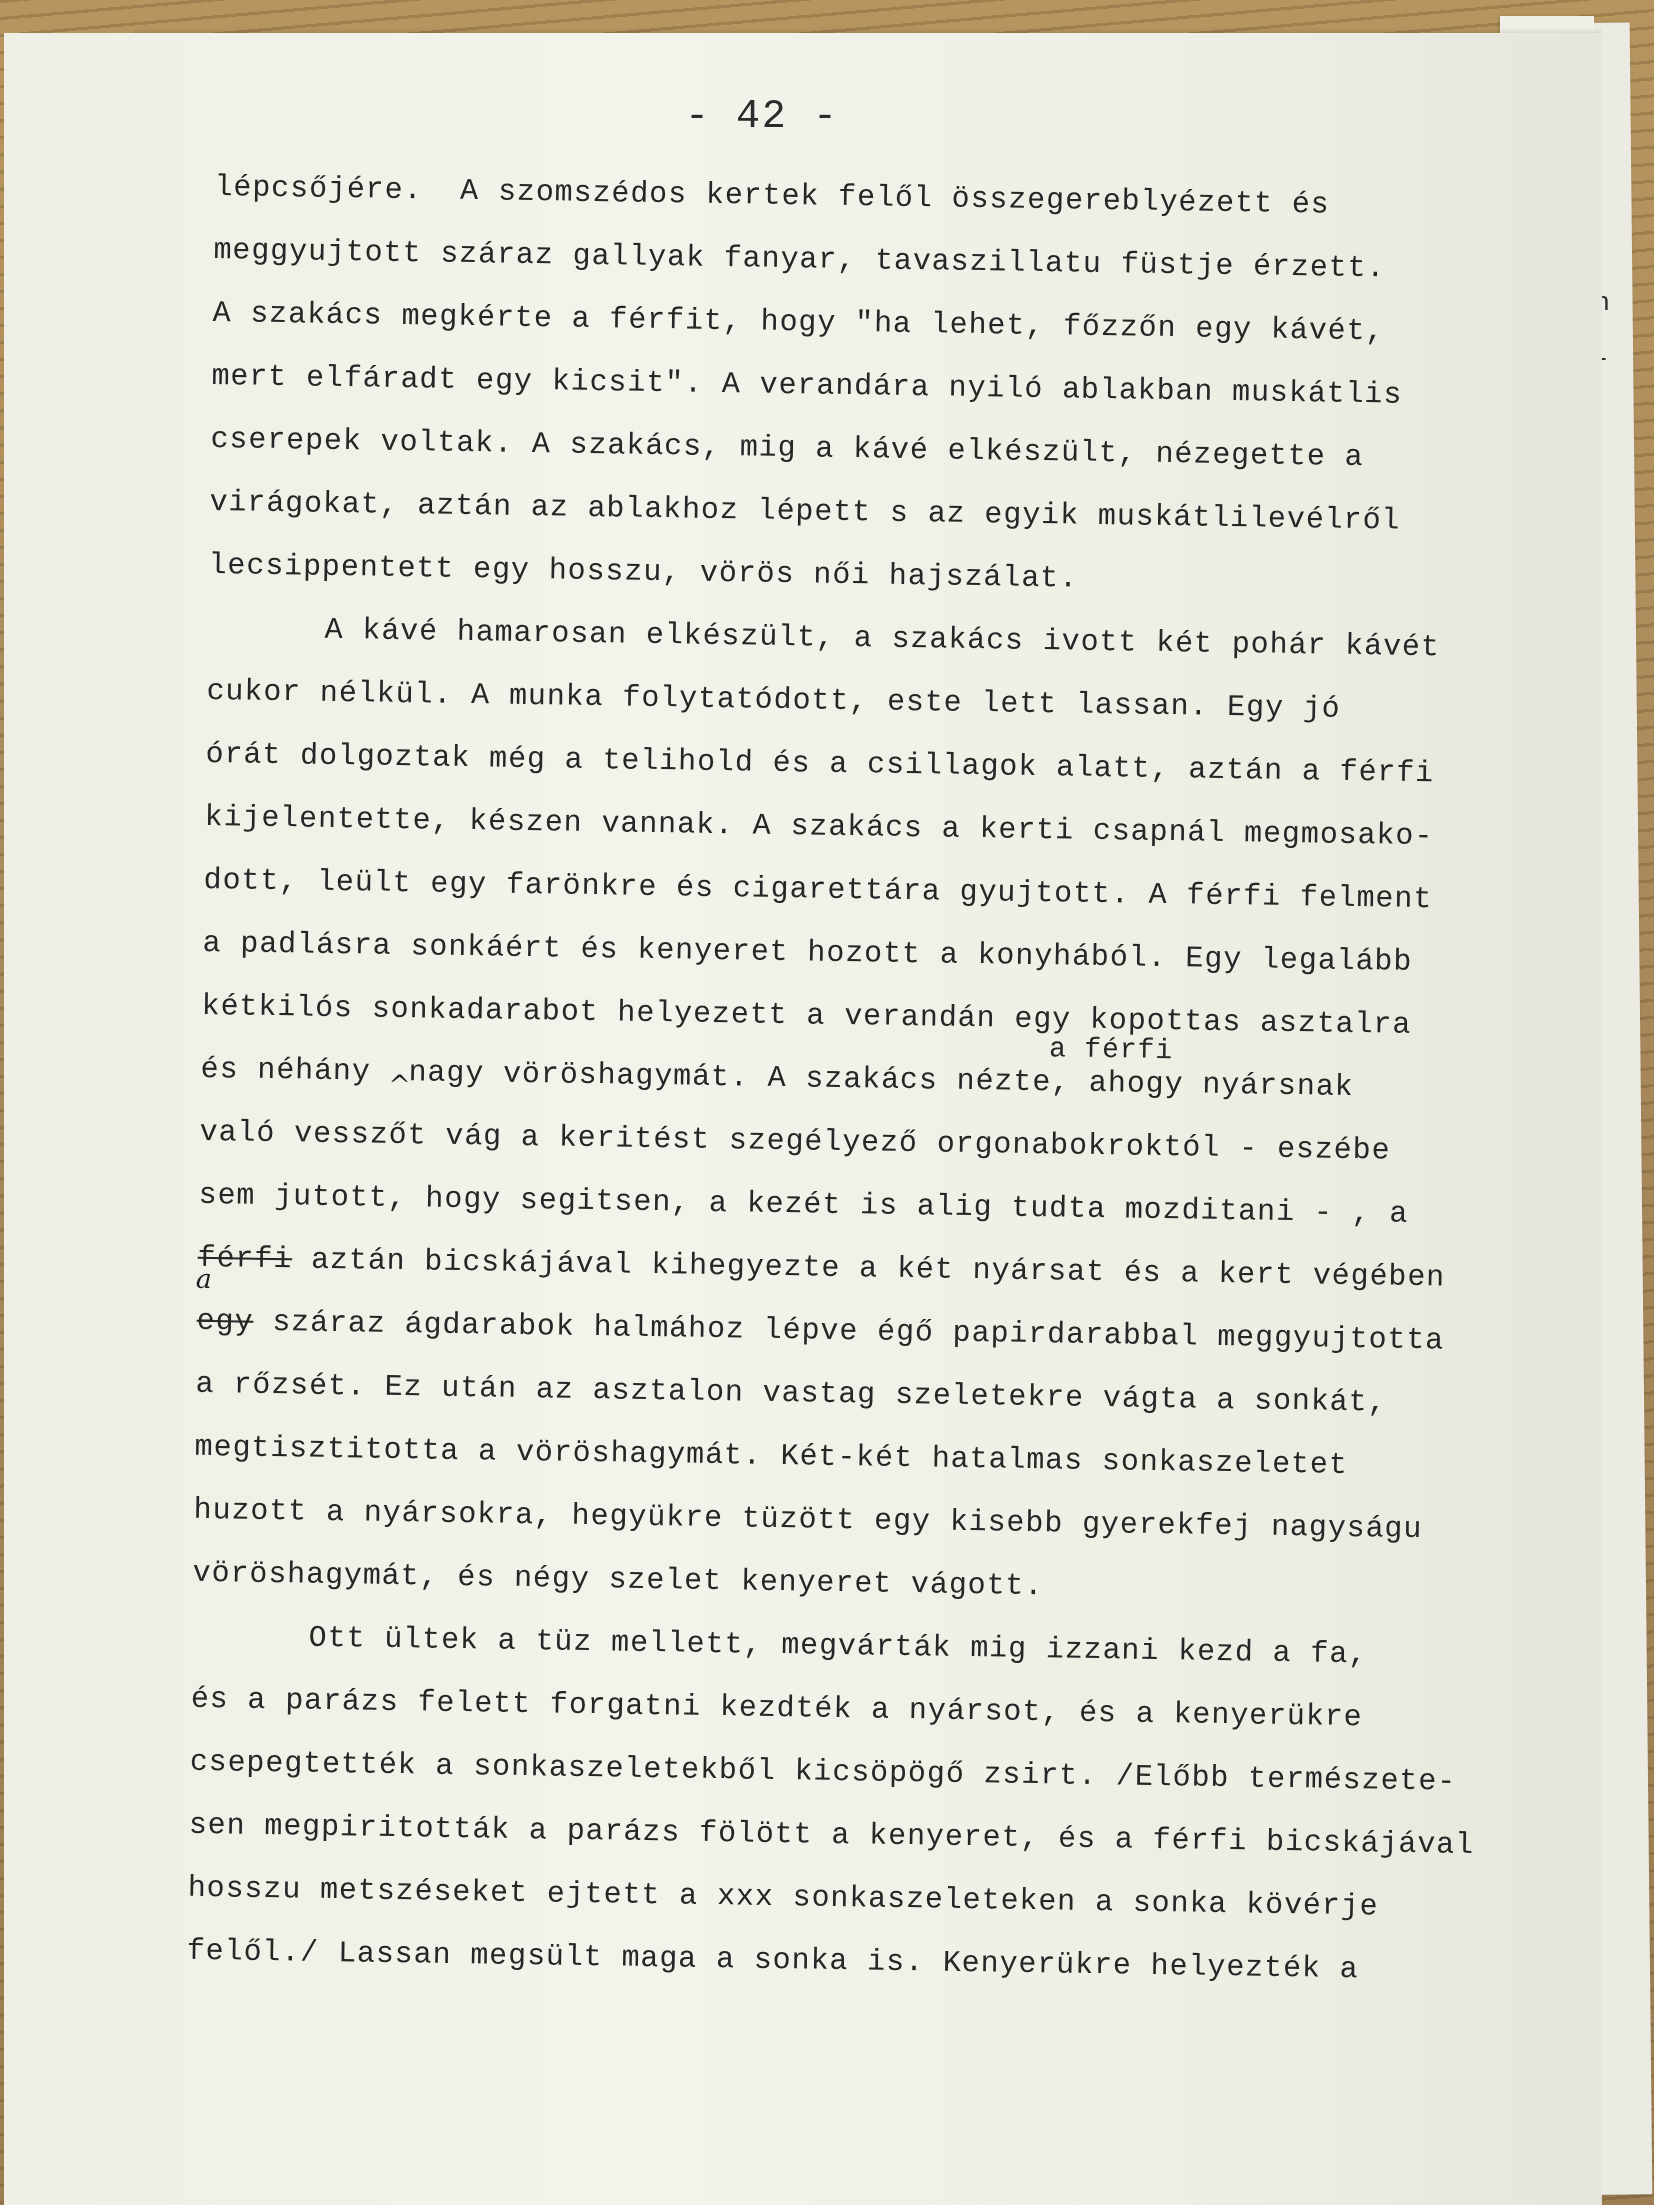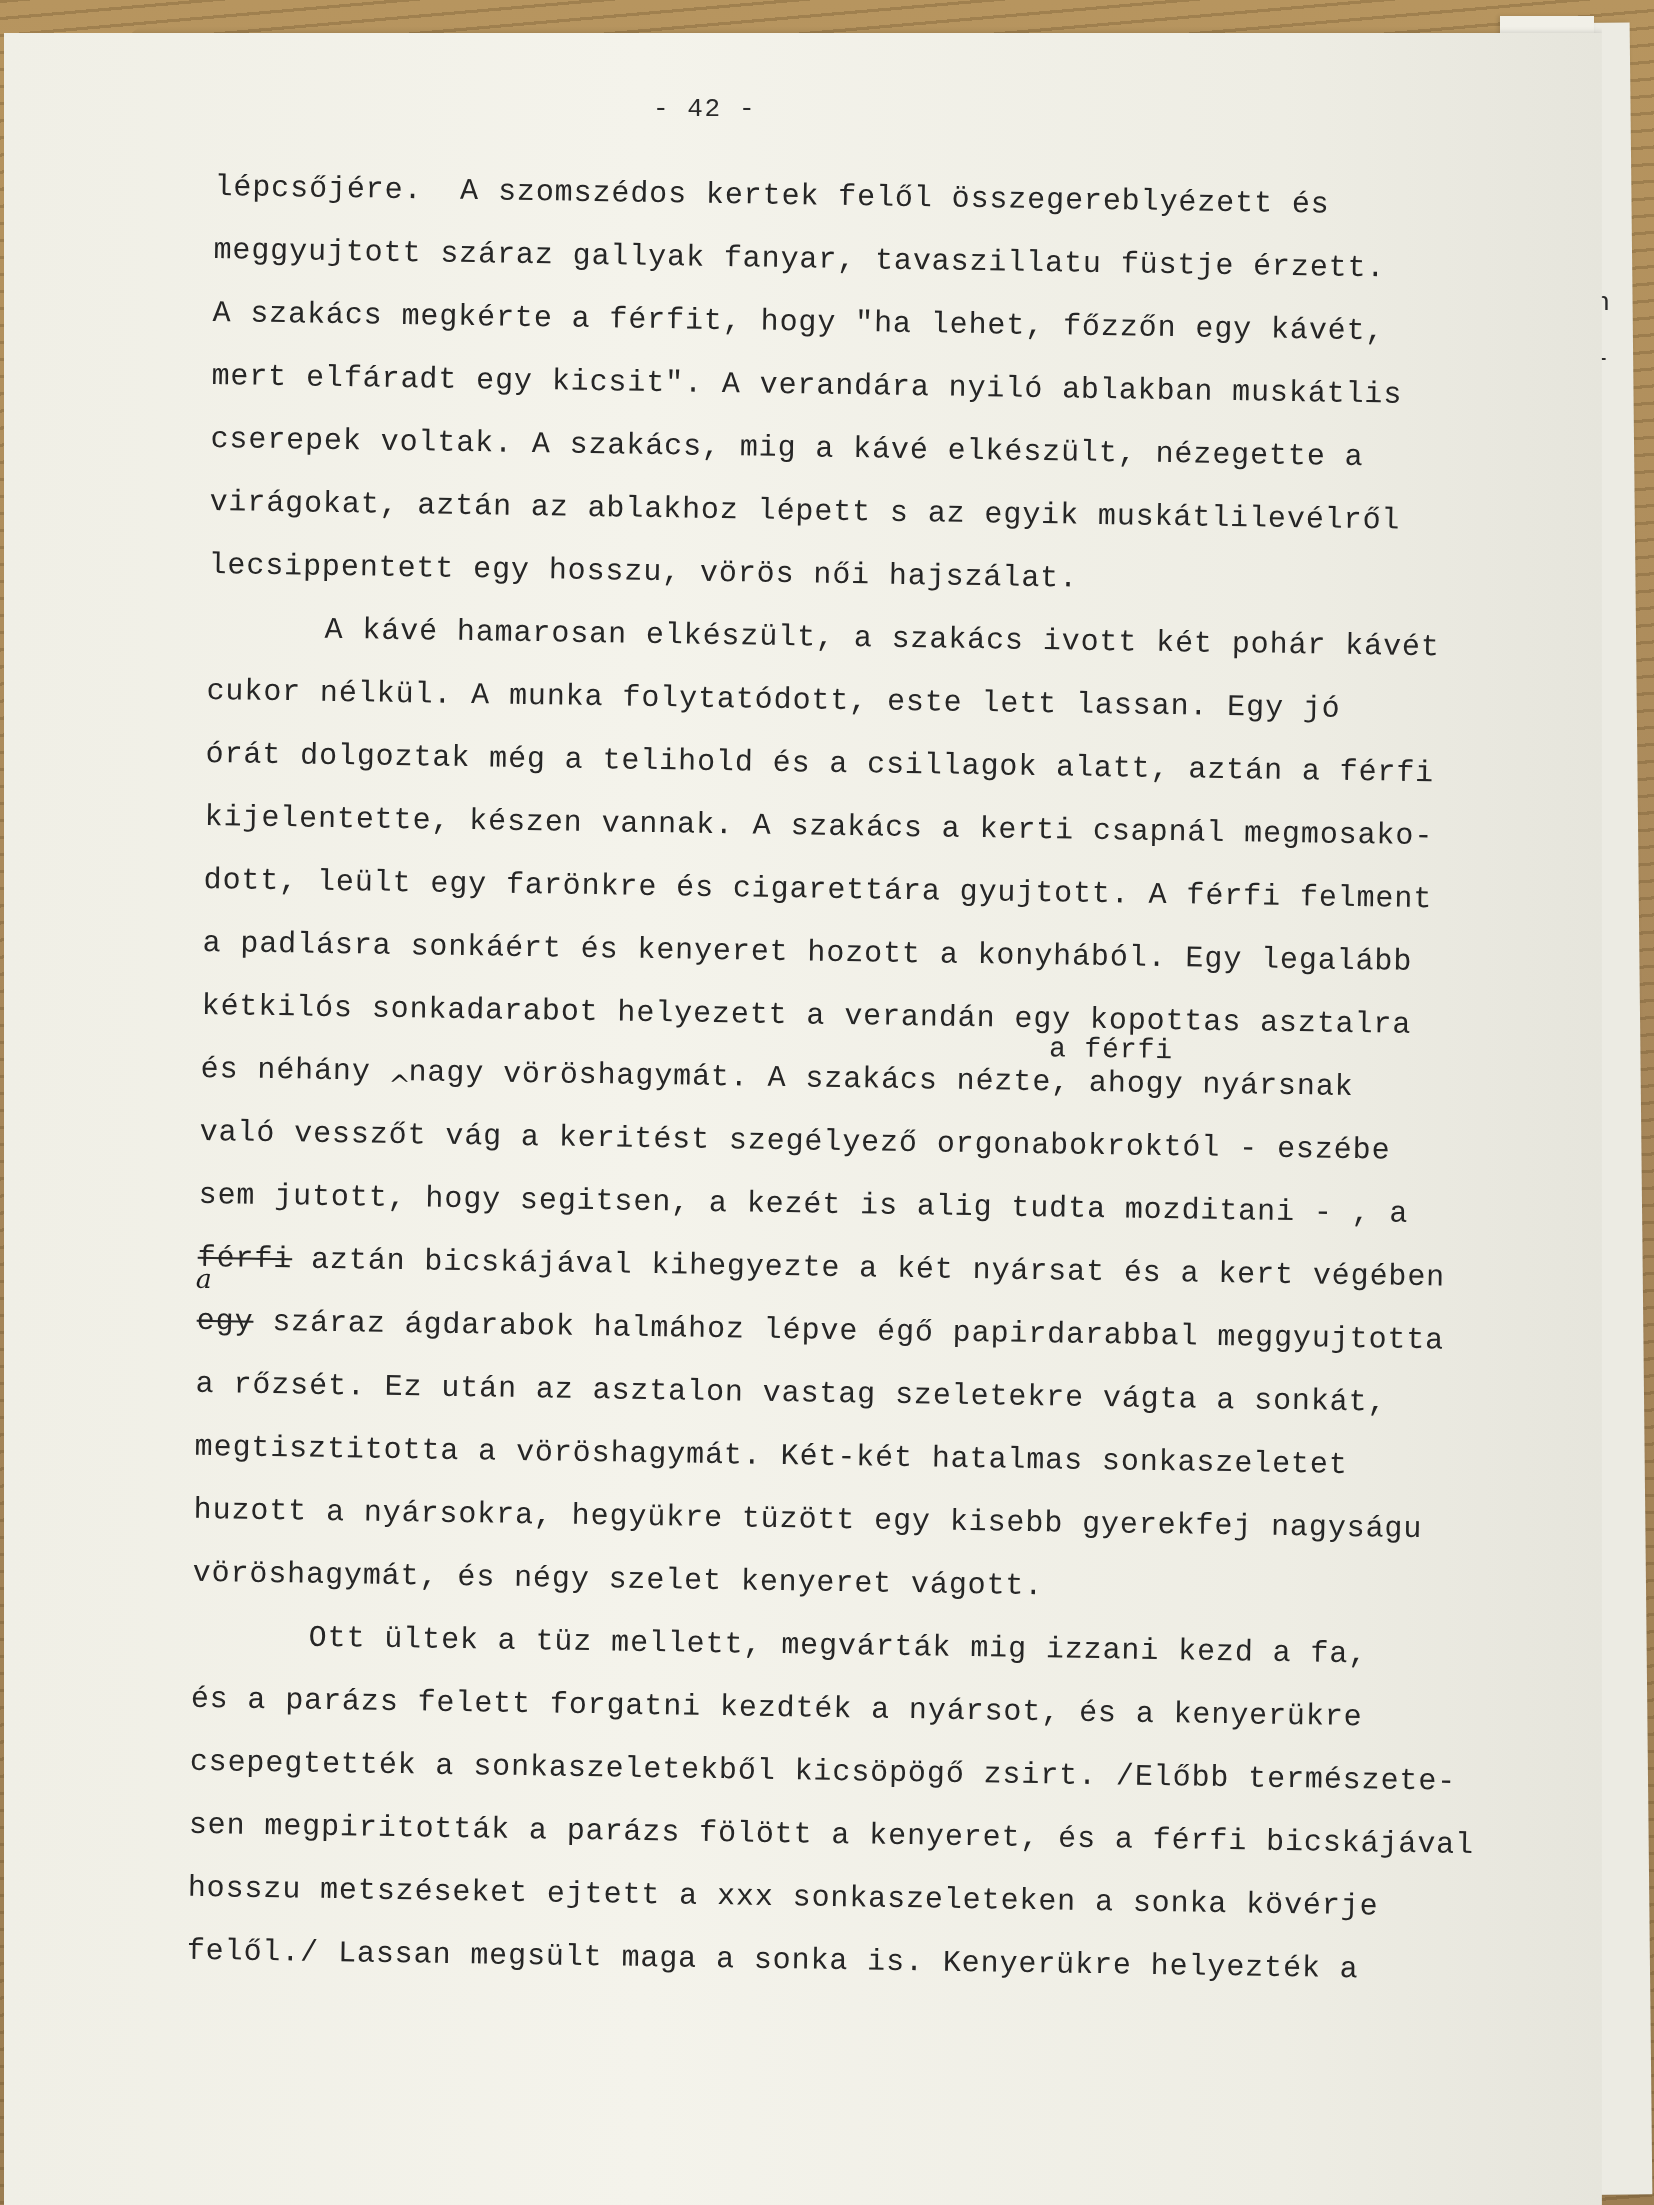--- a/index.html
+++ b/index.html
@@ -27,22 +27,22 @@
   .peek-char {
     position:absolute; font-size:26.6px; color:#2a2a2a;
   }
   .page {
     position:absolute; left:3.9px; top:33px; width:1598px; height:2172px;
     background:linear-gradient(90deg, #f0efe6 0%, #f4f3eb 40%, #eeede4 80%, #e6e5dc 100%);
     box-shadow:1.6px 0 6.3px rgba(0,0,0,0.18);
     clip-path:polygon(0 0, 8% 0, 8.5% -0.3%, 100% -0.3%, 100% 100%, 0 100%);
   }
   .page-number {
-    position:absolute; left:649px; top:61px;
-    font-size:26px; color:#2b2b2b; letter-spacing:1.6px;
+    position:absolute; left:681px; top:61px;
+    font-size:40px; color:#2b2b2b; letter-spacing:1.6px;
   }
   .text-block {
     position:absolute; left:215px; top:156px; width:1282px;
     transform:rotate(0.9deg); transform-origin:0 0;
   }
   .line {
     position:relative; white-space:pre;
     font-size:30px; line-height:63px; color:#262626;
     letter-spacing:0.9px;
   }

